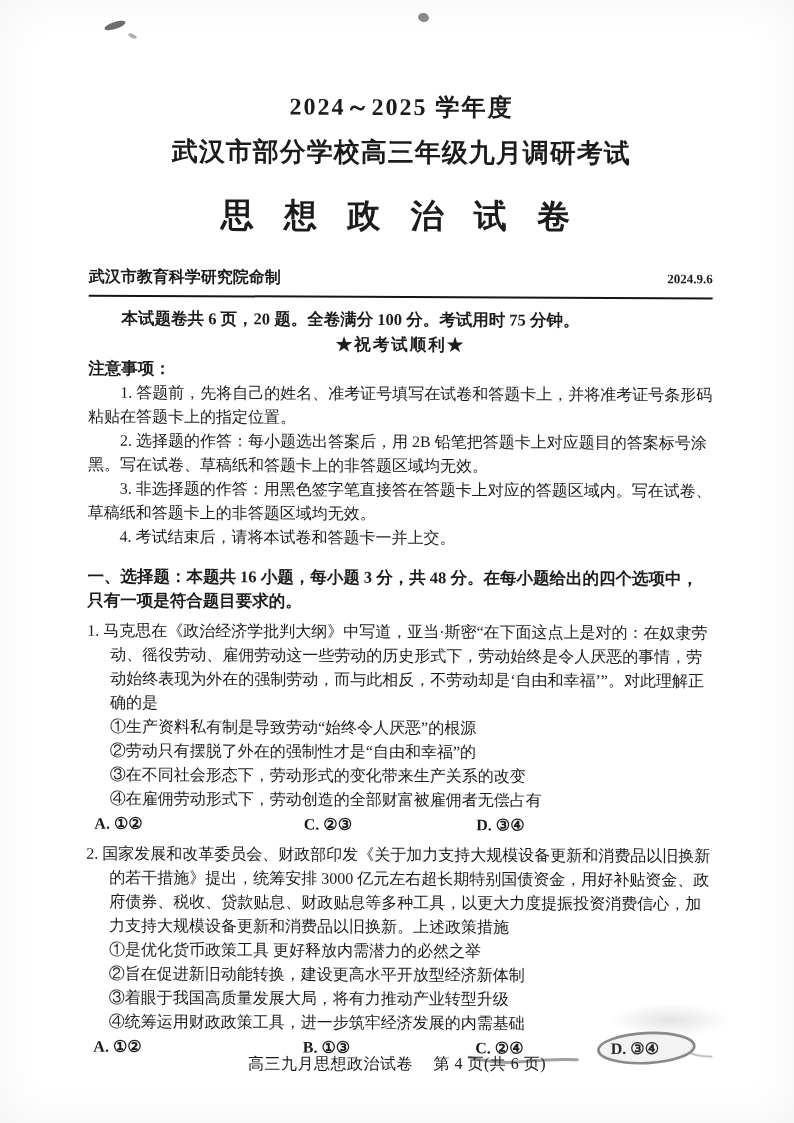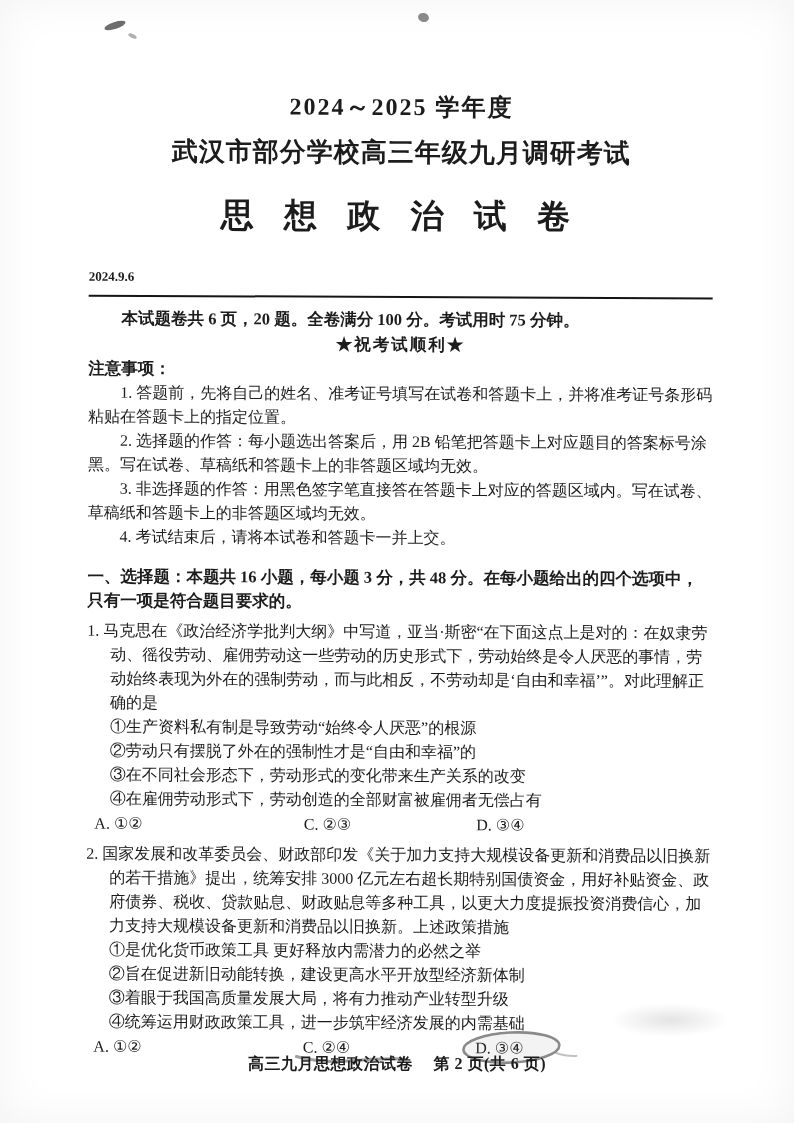--- a/index.html
+++ b/index.html
@@ -38,27 +38,27 @@
   .wish{text-align:center;font-weight:bold;font-size:16.5px;line-height:25px;letter-spacing:2px;}
   .notice-title{font-weight:bold;font-size:16.5px;line-height:25px;}
   .notice-item{text-indent:2em;}
   .section-heading{font-weight:bold;margin-top:16px;font-size:16.5px;}
   .q-stem{padding-left:1.45em;text-indent:-1.45em;margin-top:6px;}
   .q-sub{margin-left:1.45em;}
   .choices{
     display:grid;grid-template-columns:34% 28% 22% 16%;
     margin-left:8px;font-size:16px;line-height:25px;
   }
-  .choice{position:relative;white-space:nowrap;}
+  .choice{position:relative;white-space:nowrap;font-weight:bold;}
   .pencil-svg{position:absolute;pointer-events:none;}
   .footer{
     position:absolute;left:0;right:0;bottom:48px;text-align:center;
     font-size:16px;line-height:22px;letter-spacing:0.5px;
   }
-  .footer span{margin:4px 8px;font-weight:bold;}
+  .footer span{margin:4px 8px;}
   .artifact{position:absolute;background:rgba(20,20,20,0.62);border-radius:50%;}
   .artifact.a1{left:104px;top:22px;width:22px;height:7px;transform:rotate(-18deg);}
   .artifact.a2{left:418px;top:13px;width:11px;height:9px;transform:rotate(12deg);opacity:.8;}
   .artifact.a3{left:128px;top:34px;width:9px;height:4px;transform:rotate(25deg);opacity:.55;}
   .smudge{
     position:absolute;right:64px;bottom:86px;width:120px;height:34px;border-radius:50%;
     background:radial-gradient(ellipse at center, rgba(120,120,120,0.20), rgba(120,120,120,0) 70%);
   }
 </style>
 </head>
@@ -69,20 +69,21 @@
 <div class="artifact a3"></div>
 <div class="smudge"></div>
 
 <div class="sheet">
 
   <p class="title1">2024～2025 学年度</p>
   <p class="title2">武汉市部分学校高三年级九月调研考试</p>
   <p class="title3">思 想 政 治 试 卷</p>
 
   <div class="meta-row">
+    <span>武汉市教育科学研究院命制</span>
     <span class="meta-date">2024.9.6</span>
   </div>
 
   <p class="exam-info body-text">本试题卷共 6 页，20 题。全卷满分 100 分。考试用时 75 分钟。</p>
   <p class="wish">★祝考试顺利★</p>
 
   <p class="notice-title">注意事项：</p>
   <p class="notice-item body-text">1. 答题前，先将自己的姓名、准考证号填写在试卷和答题卡上，并将准考证号条形码粘贴在答题卡上的指定位置。</p>
   <p class="notice-item body-text">2. 选择题的作答：每小题选出答案后，用 2B 铅笔把答题卡上对应题目的答案标号涂黑。写在试卷、草稿纸和答题卡上的非答题区域均无效。</p>
   <p class="notice-item body-text">3. 非选择题的作答：用黑色签字笔直接答在答题卡上对应的答题区域内。写在试卷、草稿纸和答题卡上的非答题区域均无效。</p>
@@ -104,34 +105,35 @@
   </div>
 
   <div>
     <p class="q-stem body-text">2. 国家发展和改革委员会、财政部印发《关于加力支持大规模设备更新和消费品以旧换新的若干措施》提出，统筹安排 3000 亿元左右超长期特别国债资金，用好补贴资金、政府债券、税收、贷款贴息、财政贴息等多种工具，以更大力度提振投资消费信心，加力支持大规模设备更新和消费品以旧换新。上述政策措施</p>
     <p class="q-sub body-text">①是优化货币政策工具 更好释放内需潜力的必然之举</p>
     <p class="q-sub body-text">②旨在促进新旧动能转换，建设更高水平开放型经济新体制</p>
     <p class="q-sub body-text">③着眼于我国高质量发展大局，将有力推动产业转型升级</p>
     <p class="q-sub body-text">④统筹运用财政政策工具，进一步筑牢经济发展的内需基础</p>
     <div class="choices">
       <span class="choice">A. ①②</span>
+      <span class="choice">B. ①③</span>
       <span class="choice">
         <span>C. ②④</span>
         <svg class="pencil-svg" style="left:-8px;bottom:-7px;width:112px;height:20px;" viewBox="0 0 112 20">
           <path d="M2,10 q 26,7 56,4 t 52,-2" fill="none" stroke="#8f8f8f" stroke-width="3" stroke-linecap="round" opacity="0.85"></path>
         </svg>
       </span>
       <span class="choice">
         <span>D. ③④</span>
         <svg class="pencil-svg" style="left:-16px;top:-9px;width:120px;height:42px;" viewBox="0 0 120 42">
           <ellipse cx="52" cy="21" rx="48" ry="15" fill="rgba(140,140,140,0.10)" stroke="#8a8a8a" stroke-width="2.6" transform="rotate(-3 52 21)"></ellipse>
           <path d="M96,26 q 12,4 22,3" fill="none" stroke="#9a9a9a" stroke-width="2" opacity="0.6"></path>
         </svg>
       </span>
     </div>
   </div>
 
 </div>
 
 <div class="footer">
   <span>高三九月思想政治试卷</span>
-  <span>第 2 页(共 6 页)</span>
+  <span>第 4 页(共 6 页)</span>
 </div>
 
 </body></html>

